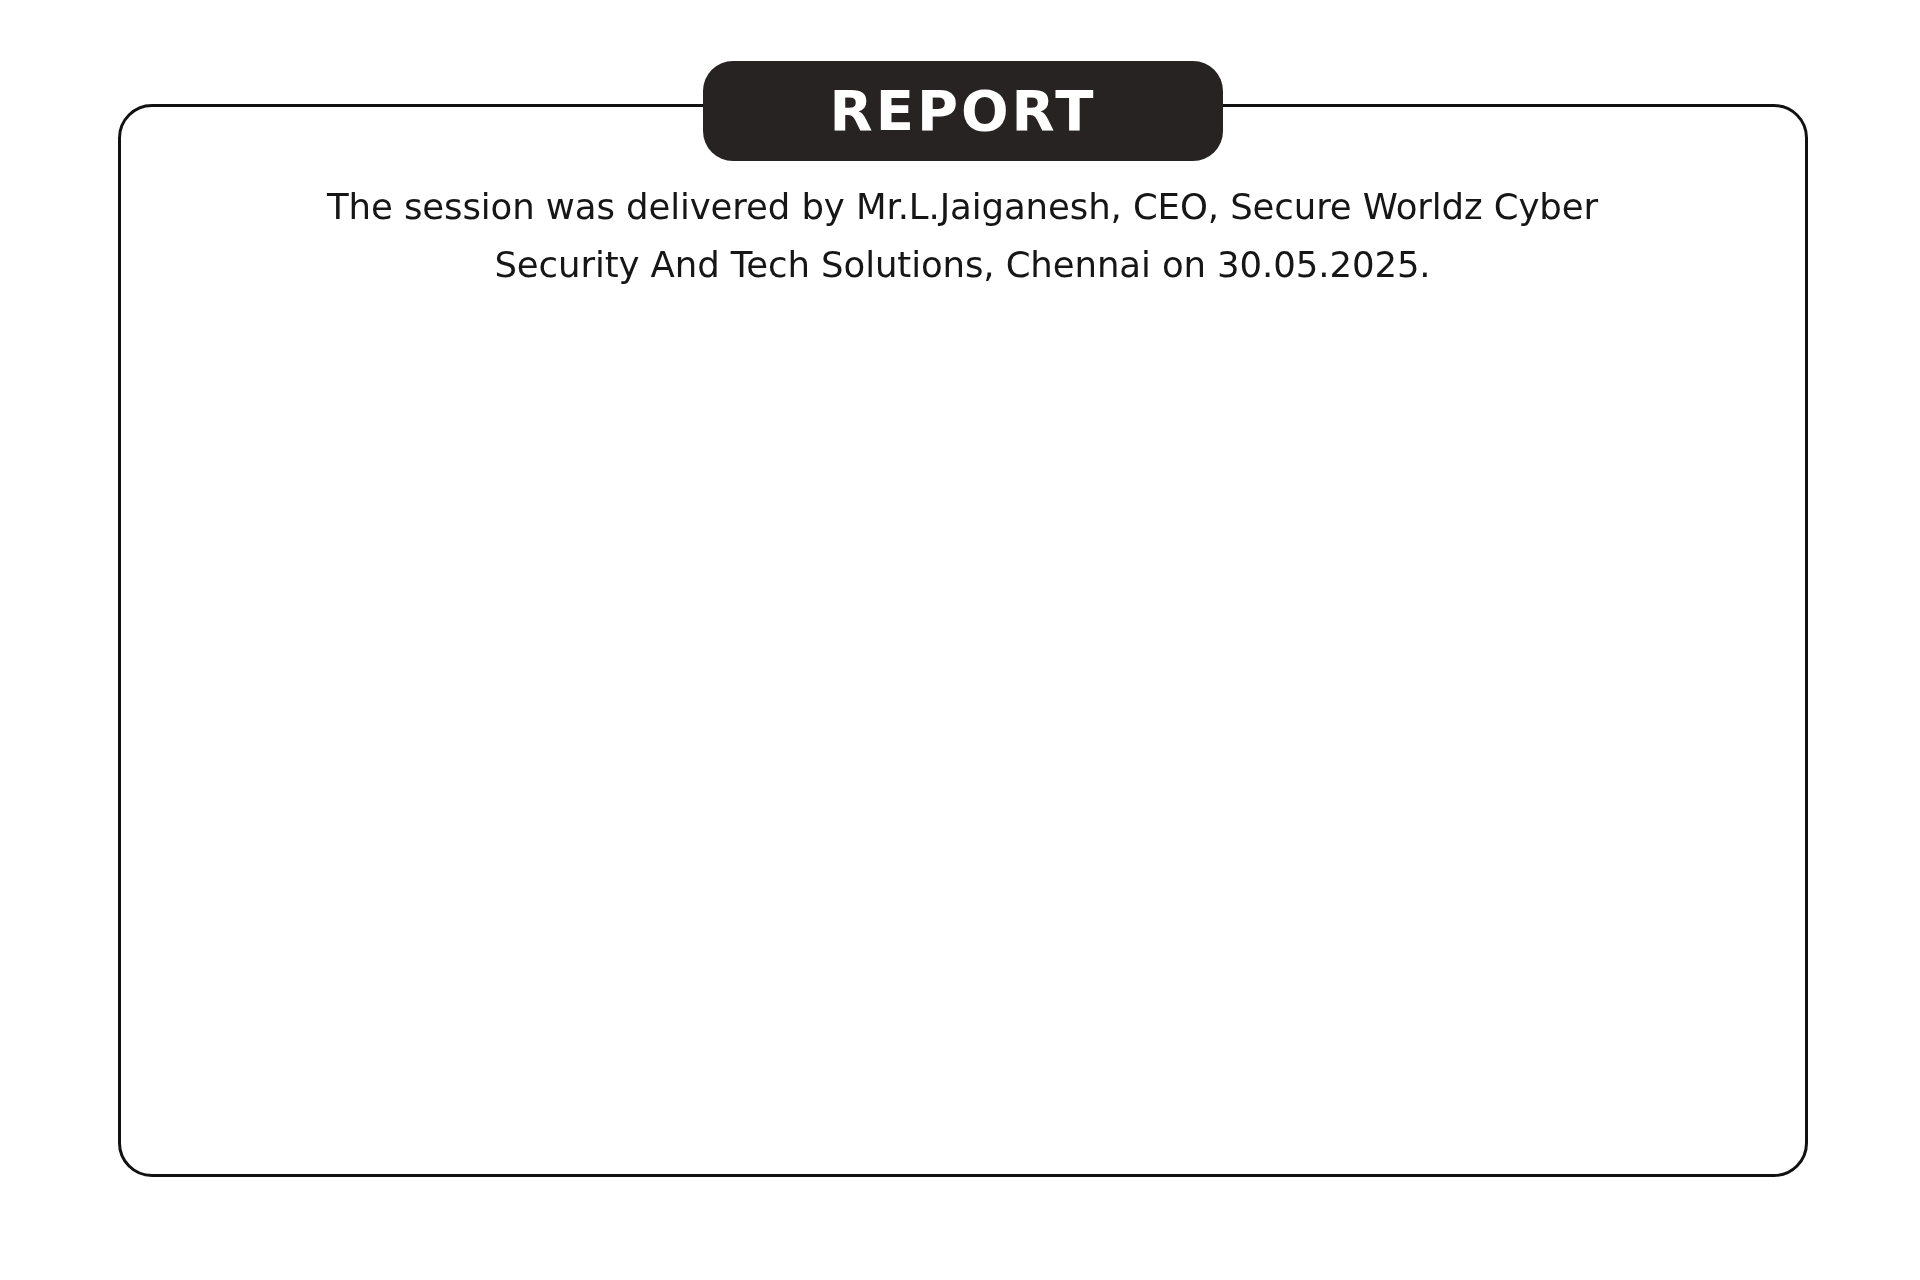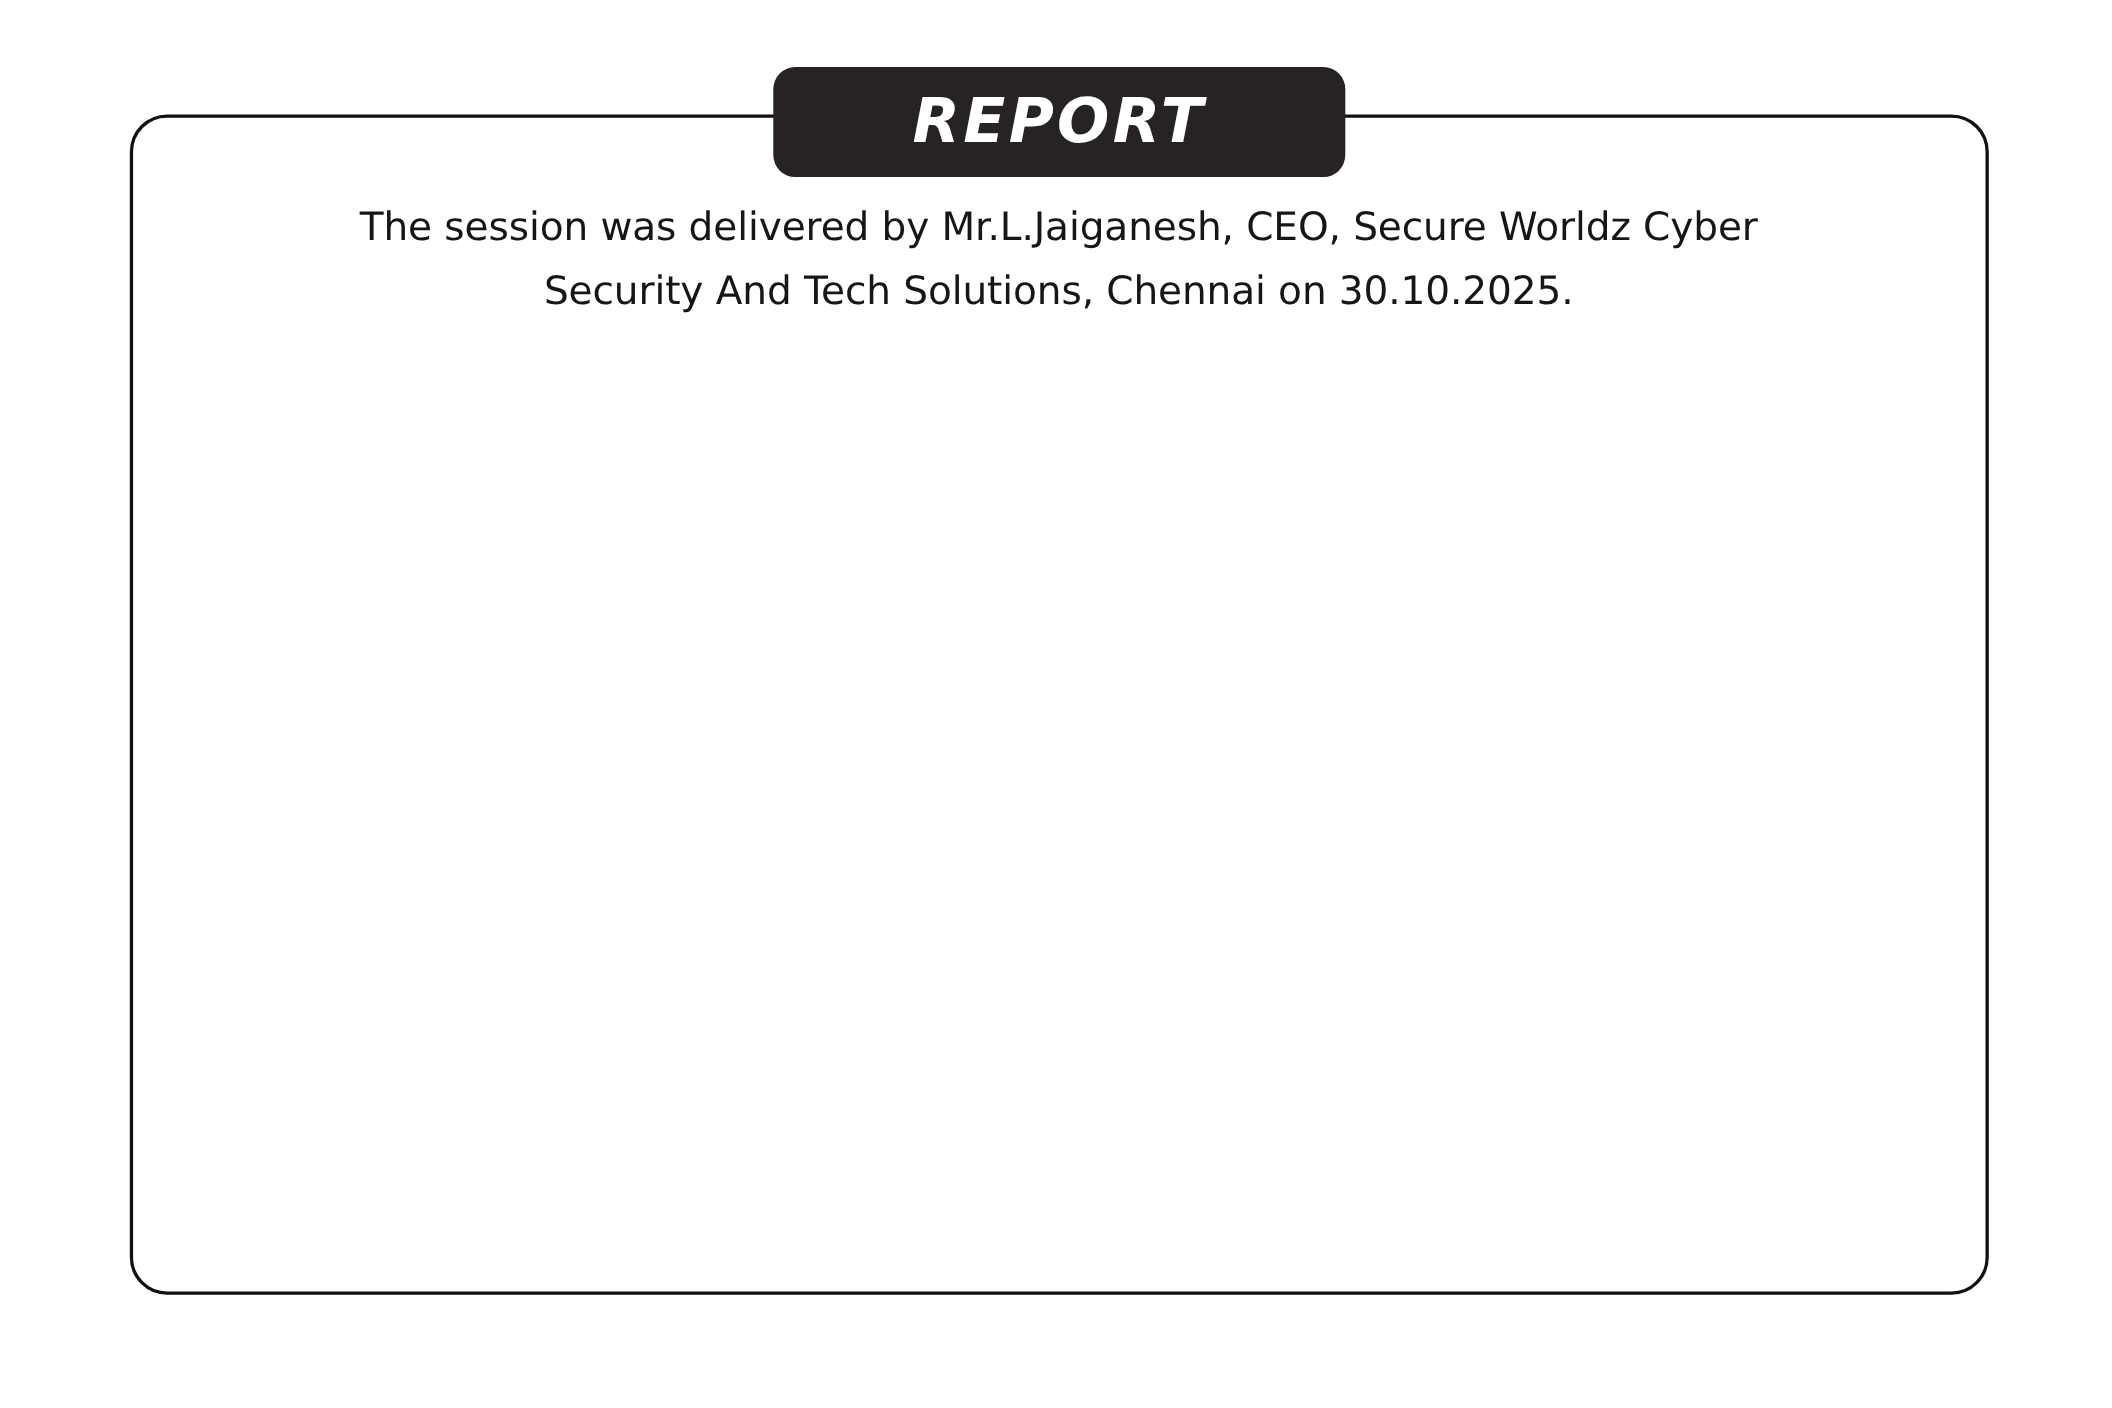--- a/index.html
+++ b/index.html
@@ -49,26 +49,25 @@
   }
 
   
   .report-badge {
     position: absolute;
     left: 703px;
     top: 61px;
     width: 520px;
     height: 100px;
     background: #262322;
-    border-radius: 20px;
+    border-radius: 30px;
     z-index: 3;
     display: flex;
     align-items: center;
     justify-content: center;
-    font-style: italic;
   }
 
   .report-badge-label {
     color: #ffffff;
     font-family: "DejaVu Sans", sans-serif;
     font-size: 56px;
     font-weight: 700;
     letter-spacing: 3px;
     line-height: 1;
     text-transform: uppercase;
@@ -107,16 +106,16 @@
   <div class="report-card"></div>
 
   <div class="border-mask"></div>
 
   <div class="report-badge">
     <span class="report-badge-label">REPORT</span>
   </div>
 
   <div class="report-body">
     <p class="report-paragraph">The session was delivered by Mr.L.Jaiganesh, CEO, Secure Worldz Cyber
-Security And Tech Solutions, Chennai on 30.10.2025.</p>
+Security And Tech Solutions, Chennai on 30.05.2025.</p>
   </div>
 
 </div>
 
 </body></html>

